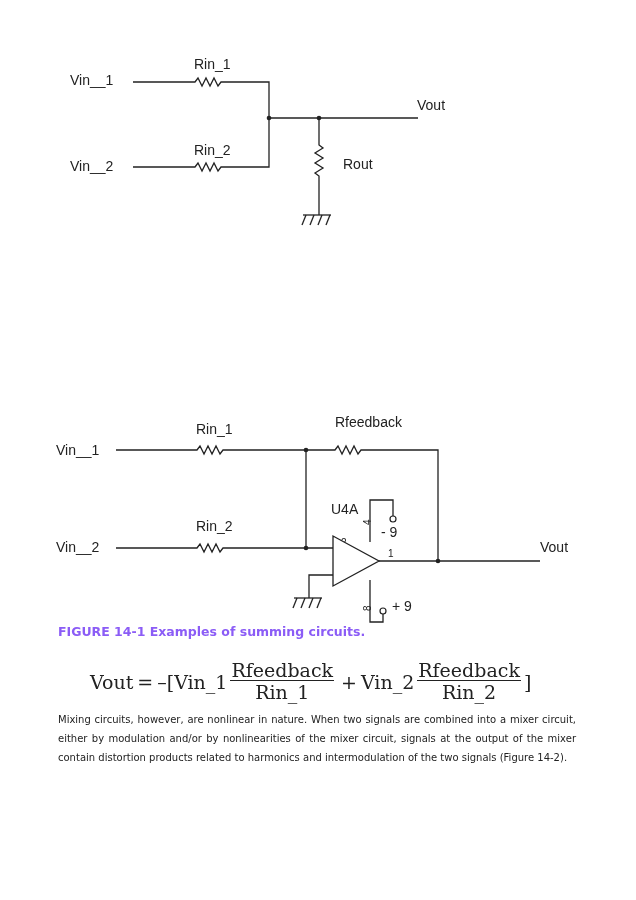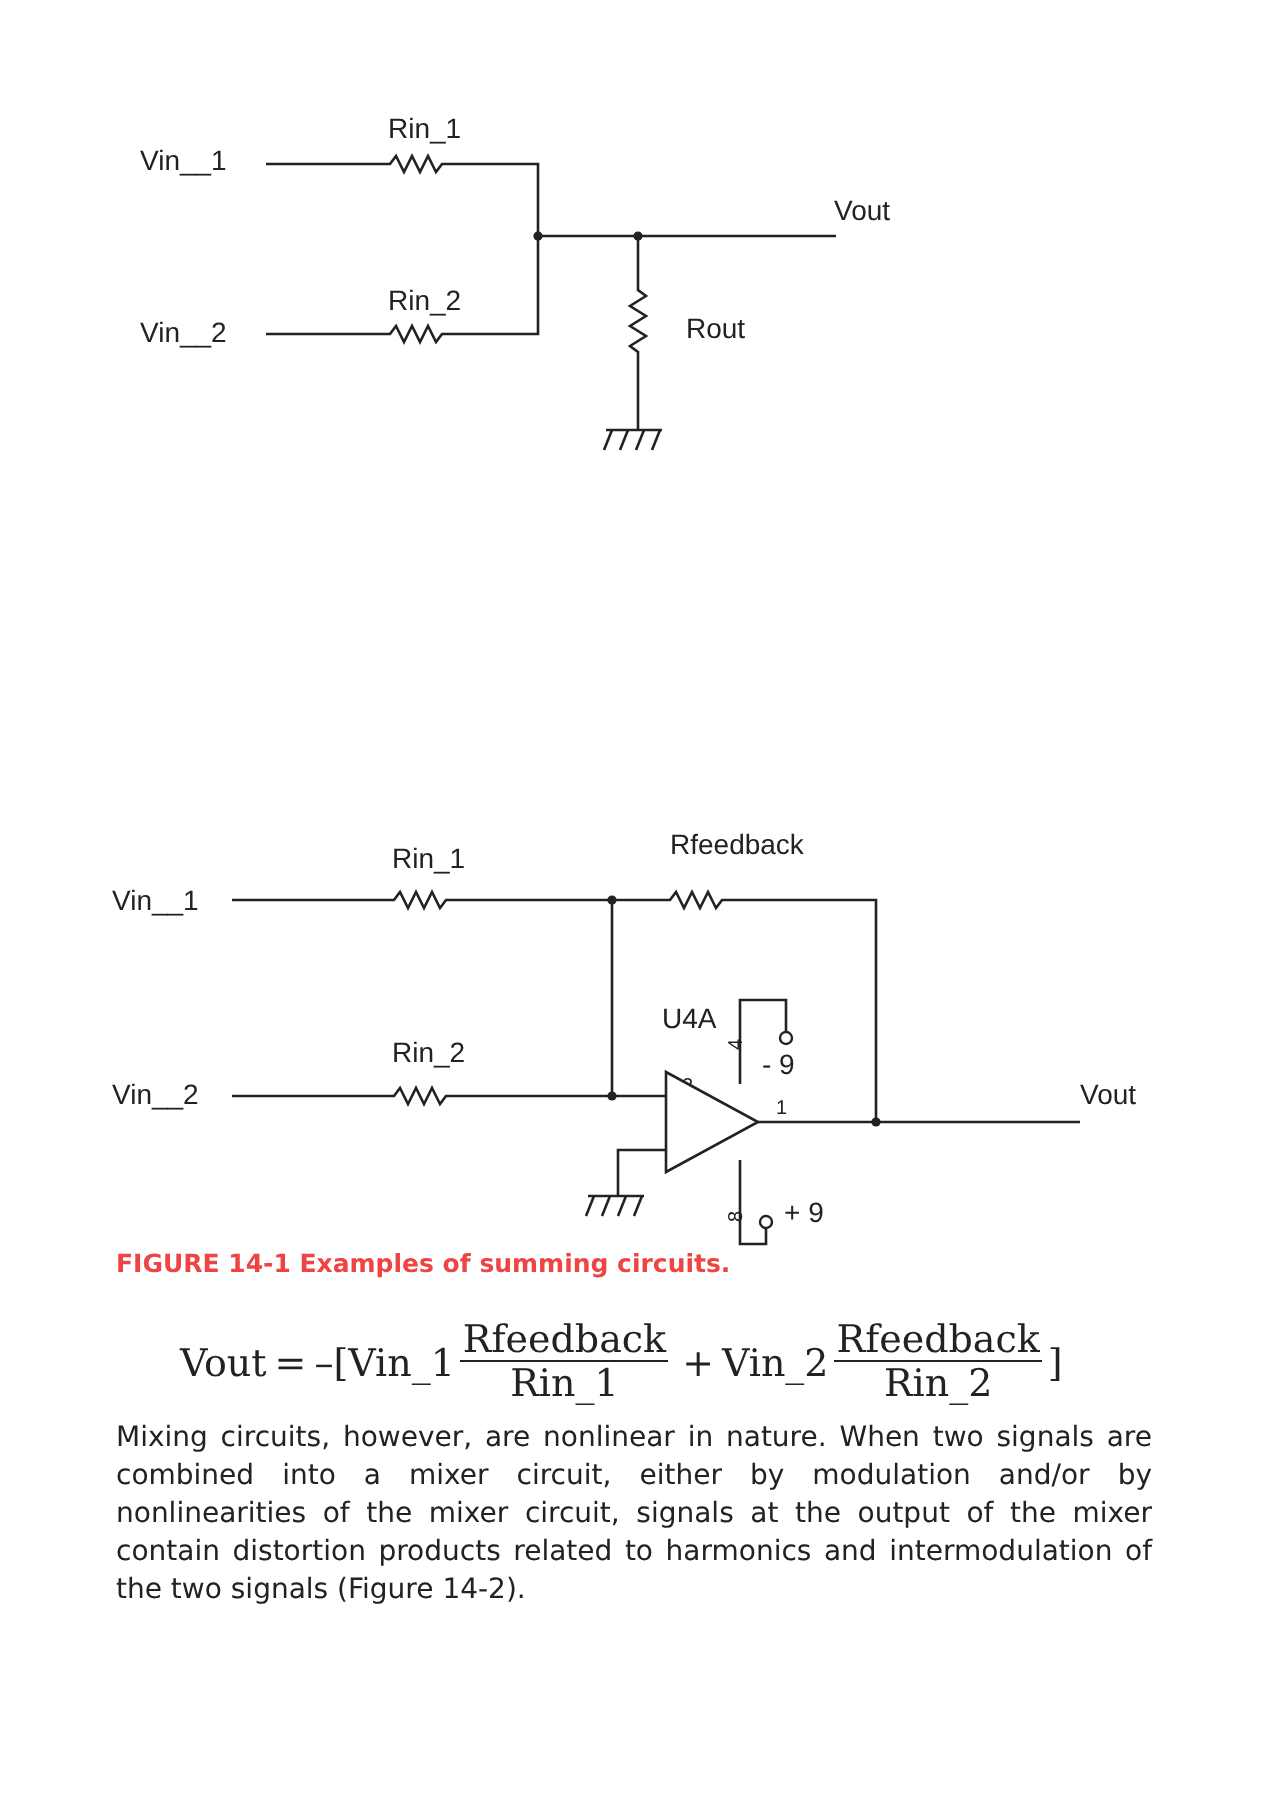--- a/index.html
+++ b/index.html
@@ -1,27 +1,27 @@
 <!DOCTYPE html>
 <html><head>
 <meta charset="utf-8">
 <style>
   html, body { margin:0; padding:0; background:#ffffff; }
   body { width:636px; height:900px; position:relative; overflow:hidden; font-family:"DejaVu Sans", sans-serif; color:#1a1a1a; }
   svg { position:absolute; left:0; top:0; }
   .lbl { font-family:"Liberation Sans", sans-serif; font-size:14px; fill:#222; }
   .pin { font-family:"Liberation Sans", sans-serif; font-size:10px; fill:#222; }
   .wire { stroke:#222; stroke-width:1.3; fill:none; }
-  .caption { position:absolute; left:58px; top:624px; font-family:"DejaVu Sans", sans-serif; font-weight:bold; font-size:12.5px; color:#ef4444; }
+  .caption { position:absolute; left:58px; top:624px; font-family:"DejaVu Sans", sans-serif; font-weight:bold; font-size:12.5px; color:#8b5cf6; }
   .eq { position:absolute; left:90px; top:660px; font-family:"DejaVu Serif", "Liberation Serif", serif; font-size:19px; color:#222; display:flex; align-items:center; white-space:nowrap; }
   .frac { display:inline-flex; flex-direction:column; align-items:center; margin:0 3px; }
   .frac .num { border-bottom:1.2px solid #222; padding:0 1px; line-height:20px; }
   .frac .den { line-height:22px; }
   .eq .sp { margin:0 4px; }
-  .para { position:absolute; left:58px; top:710px; width:518px; font-family:"DejaVu Sans", sans-serif; font-size:14px; line-height:19px; text-align:justify; color:#222; }
+  .para { position:absolute; left:58px; top:710px; width:518px; font-family:"DejaVu Sans", sans-serif; font-size:10px; line-height:19px; text-align:justify; color:#222; }
 </style>
 </head>
 <body>
 
 <svg width="636" height="300" viewBox="0 0 636 300">
   <text class="lbl" x="70" y="85">Vin__1</text>
   <text class="lbl" x="70" y="171">Vin__2</text>
   <text class="lbl" x="194" y="69">Rin_1</text>
   <text class="lbl" x="194" y="155">Rin_2</text>
   <text class="lbl" x="417" y="110">Vout</text>

